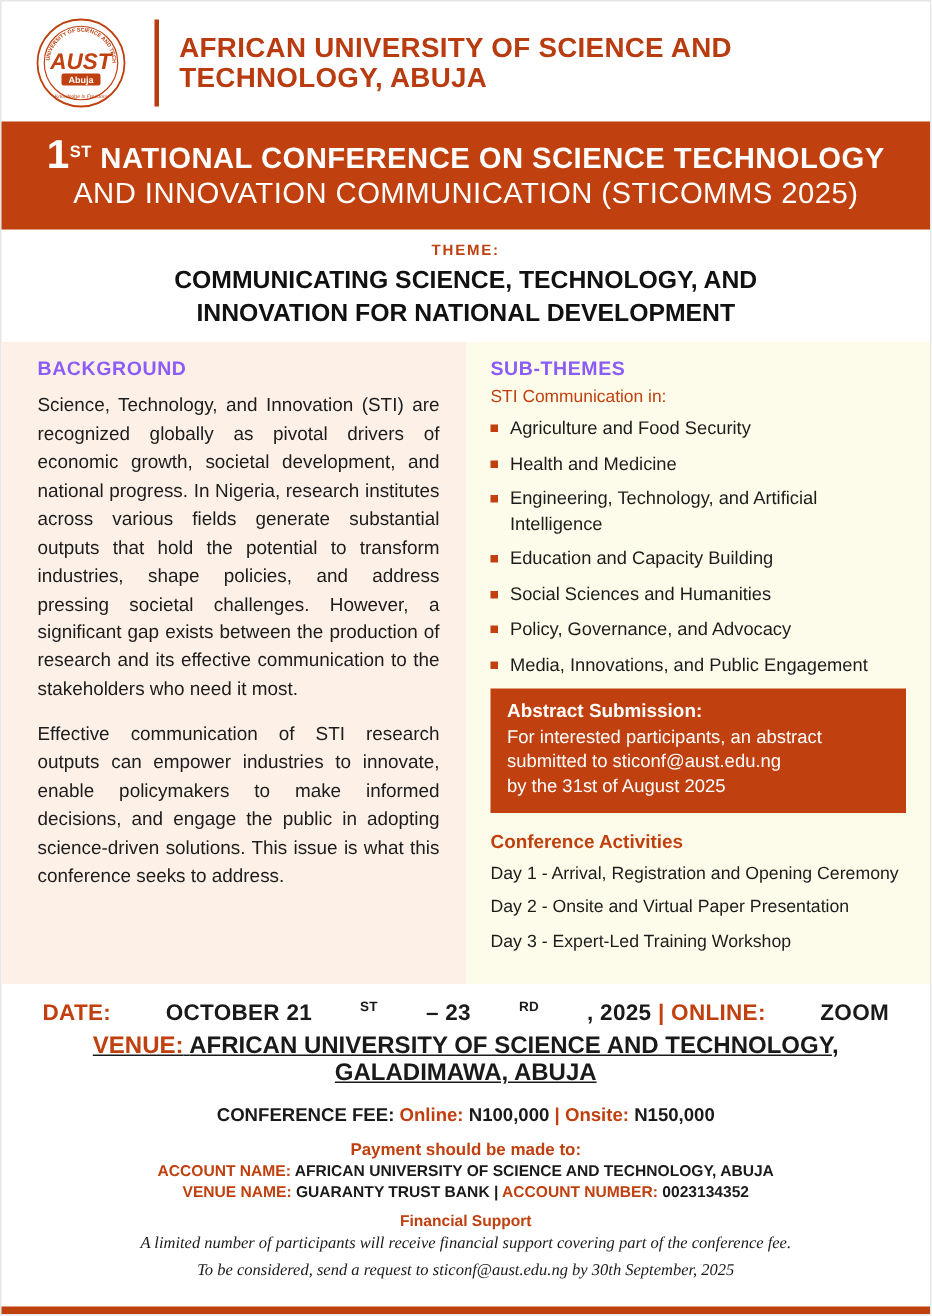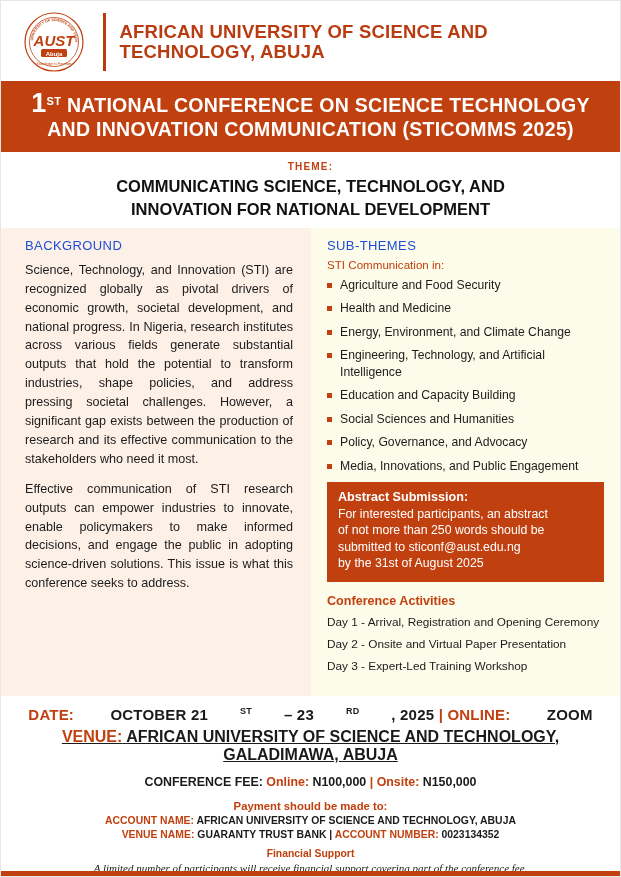--- a/index.html
+++ b/index.html
@@ -68,21 +68,21 @@
     vertical-align: super;
     font-weight: bold;
   }
   .banner-line1 .big-one {
     font-size: 27px;
     font-weight: bold;
     line-height: 1;
   }
   .banner-line2 {
     font-size: 19.5px;
-    font-weight: bold;
+    font-weight: normal;
     letter-spacing: 0.3px;
     line-height: 1.2;
     margin-top: 1px;
   }
 
   
   .theme-block {
     text-align: center;
     padding: 9px 20px 8px 20px;
   }
@@ -109,23 +109,23 @@
     width: 310px;
     background: #fdf0e7;
     padding: 10px 18px 14px 24px;
   }
   .col-right {
     flex: 1;
     background: #fdfbe9;
     padding: 10px 16px 14px 16px;
   }
   .sec-head {
-    color: #1d4ed8;
+    color: #8b5cf6;
     font-size: 13px;
-    font-weight: normal;
+    font-weight: bold;
     letter-spacing: 0.4px;
     margin: 0 0 8px 0;
   }
   .para {
     font-size: 12.6px;
     line-height: 1.5;
     text-align: justify;
     color: #1c1c1c;
     margin: 0 0 11px 0;
   }
@@ -298,32 +298,30 @@
       <p class="para">Science, Technology, and Innovation (STI) are recognized globally as pivotal drivers of economic growth, societal development, and national progress. In Nigeria, research institutes across various fields generate substantial outputs that hold the potential to transform industries, shape policies, and address pressing societal challenges. However, a significant gap exists between the production of research and its effective communication to the stakeholders who need it most.</p>
       <p class="para">Effective communication of STI research outputs can empower industries to innovate, enable policymakers to make informed decisions, and engage the public in adopting science-driven solutions. This issue is what this conference seeks to address.</p>
     </div>
 
     <div class="col-right">
       <div class="sec-head">SUB-THEMES</div>
       <div class="sub-intro">STI Communication in:</div>
       <ul class="subthemes">
         <li>Agriculture and Food Security</li>
         <li>Health and Medicine</li>
-        <li>Energy, Environment, and Climate Change</li>
         <li>Engineering, Technology, and Artificial Intelligence</li>
         <li>Education and Capacity Building</li>
         <li>Social Sciences and Humanities</li>
         <li>Policy, Governance, and Advocacy</li>
         <li>Media, Innovations, and Public Engagement</li>
       </ul>
 
       <div class="abstract-box">
         <div class="abstract-title">Abstract Submission:</div>
         <div class="abstract-text">For interested participants, an abstract</div>
-        <div class="abstract-text">of not more than 250 words should be</div>
         <div class="abstract-text">submitted to sticonf@aust.edu.ng</div>
         <div class="abstract-text">by the 31st of August 2025</div>
       </div>
 
       <div class="activities-head">Conference Activities</div>
       <div class="activity">Day 1 - Arrival, Registration and Opening Ceremony</div>
       <div class="activity">Day 2 - Onsite and Virtual Paper Presentation</div>
       <div class="activity">Day 3 - Expert-Led Training Workshop</div>
     </div>
   </div>

